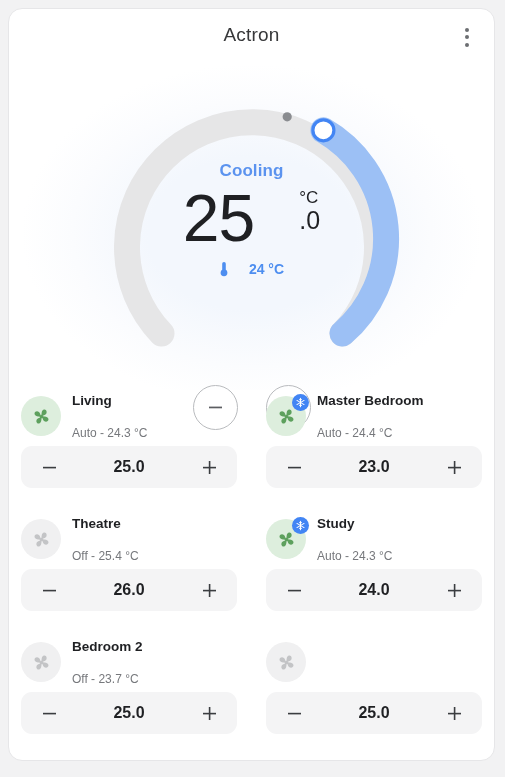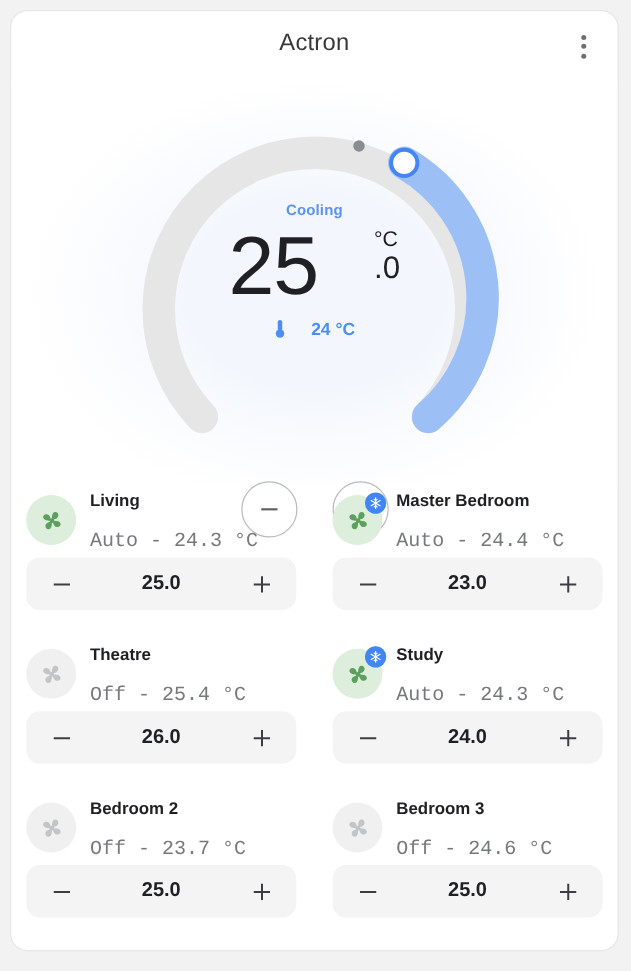--- a/index.html
+++ b/index.html
@@ -78,21 +78,21 @@
   }
   .dial-center {
     position: absolute;
     left: 0;
     right: 0;
     top: 96px;
     text-align: center;
     pointer-events: none;
   }
   .mode-label {
-    font-size: 12px;
+    font-size: 17px;
     font-weight: bold;
     color: #5b93ef;
     letter-spacing: .1px;
   }
   .temp-row {
     margin-top: 6px;
     display: flex;
     align-items: flex-start;
     justify-content: center;
     gap: 44px;
@@ -210,26 +210,25 @@
   }
   .zone-text { min-width: 0; }
   .zone-name {
     font-size: 13.5px;
     font-weight: bold;
     color: #1f2023;
     line-height: 17px;
     white-space: nowrap;
   }
   .zone-sub {
-    font-size: 16px;
+    font-size: 12px;
     color: #76787c;
     line-height: 16px;
     margin-top: 16px;
     white-space: nowrap;
-    font-family: Liberation Mono, monospace;
   }
   .stepper {
     margin-top: 8px;
     height: 42px;
     border-radius: 11px;
     background: #f4f4f5;
     display: flex;
     align-items: center;
     justify-content: space-between;
     padding: 0 15px;
@@ -521,24 +520,20 @@
           <div class="disc">
             <svg width="21" height="21" viewBox="0 0 24 24">
               <circle cx="12" cy="12" r="2.1" fill="#c3c4c6"></circle>
               <path d="M12 10.2c0-3.2.6-5.6 2.6-6.1 1.9-.5 3.3 1 3.3 2.9 0 2.4-2.6 3.9-5.9 4.2z" fill="#c3c4c6"></path>
               <path d="M13.8 12c3.2 0 5.6.6 6.1 2.6.5 1.9-1 3.3-2.9 3.3-2.4 0-3.9-2.6-4.2-5.9z" fill="#c3c4c6"></path>
               <path d="M12 13.8c0 3.2-.6 5.6-2.6 6.1-1.9.5-3.3-1-3.3-2.9 0-2.4 2.6-3.9 5.9-4.2z" fill="#c3c4c6"></path>
               <path d="M10.2 12c-3.2 0-5.6-.6-6.1-2.6C3.6 7.5 5.1 6.1 7 6.1c2.4 0 3.9 2.6 4.2 5.9z" fill="#c3c4c6"></path>
             </svg>
           </div>
         </div>
-        <div class="zone-text">
-          <div class="zone-name">Bedroom 3</div>
-          <div class="zone-sub">Off - 24.6 °C</div>
-        </div>
       </div>
       <div class="stepper">
         <button class="step-btn">
           <svg width="15" height="15" viewBox="0 0 15 15">
             <rect x="1" y="6.8" width="13" height="1.6" fill="#3b3d40"></rect>
           </svg>
         </button>
         <span class="step-val">25.0</span>
         <button class="step-btn">
           <svg width="15" height="15" viewBox="0 0 15 15">

